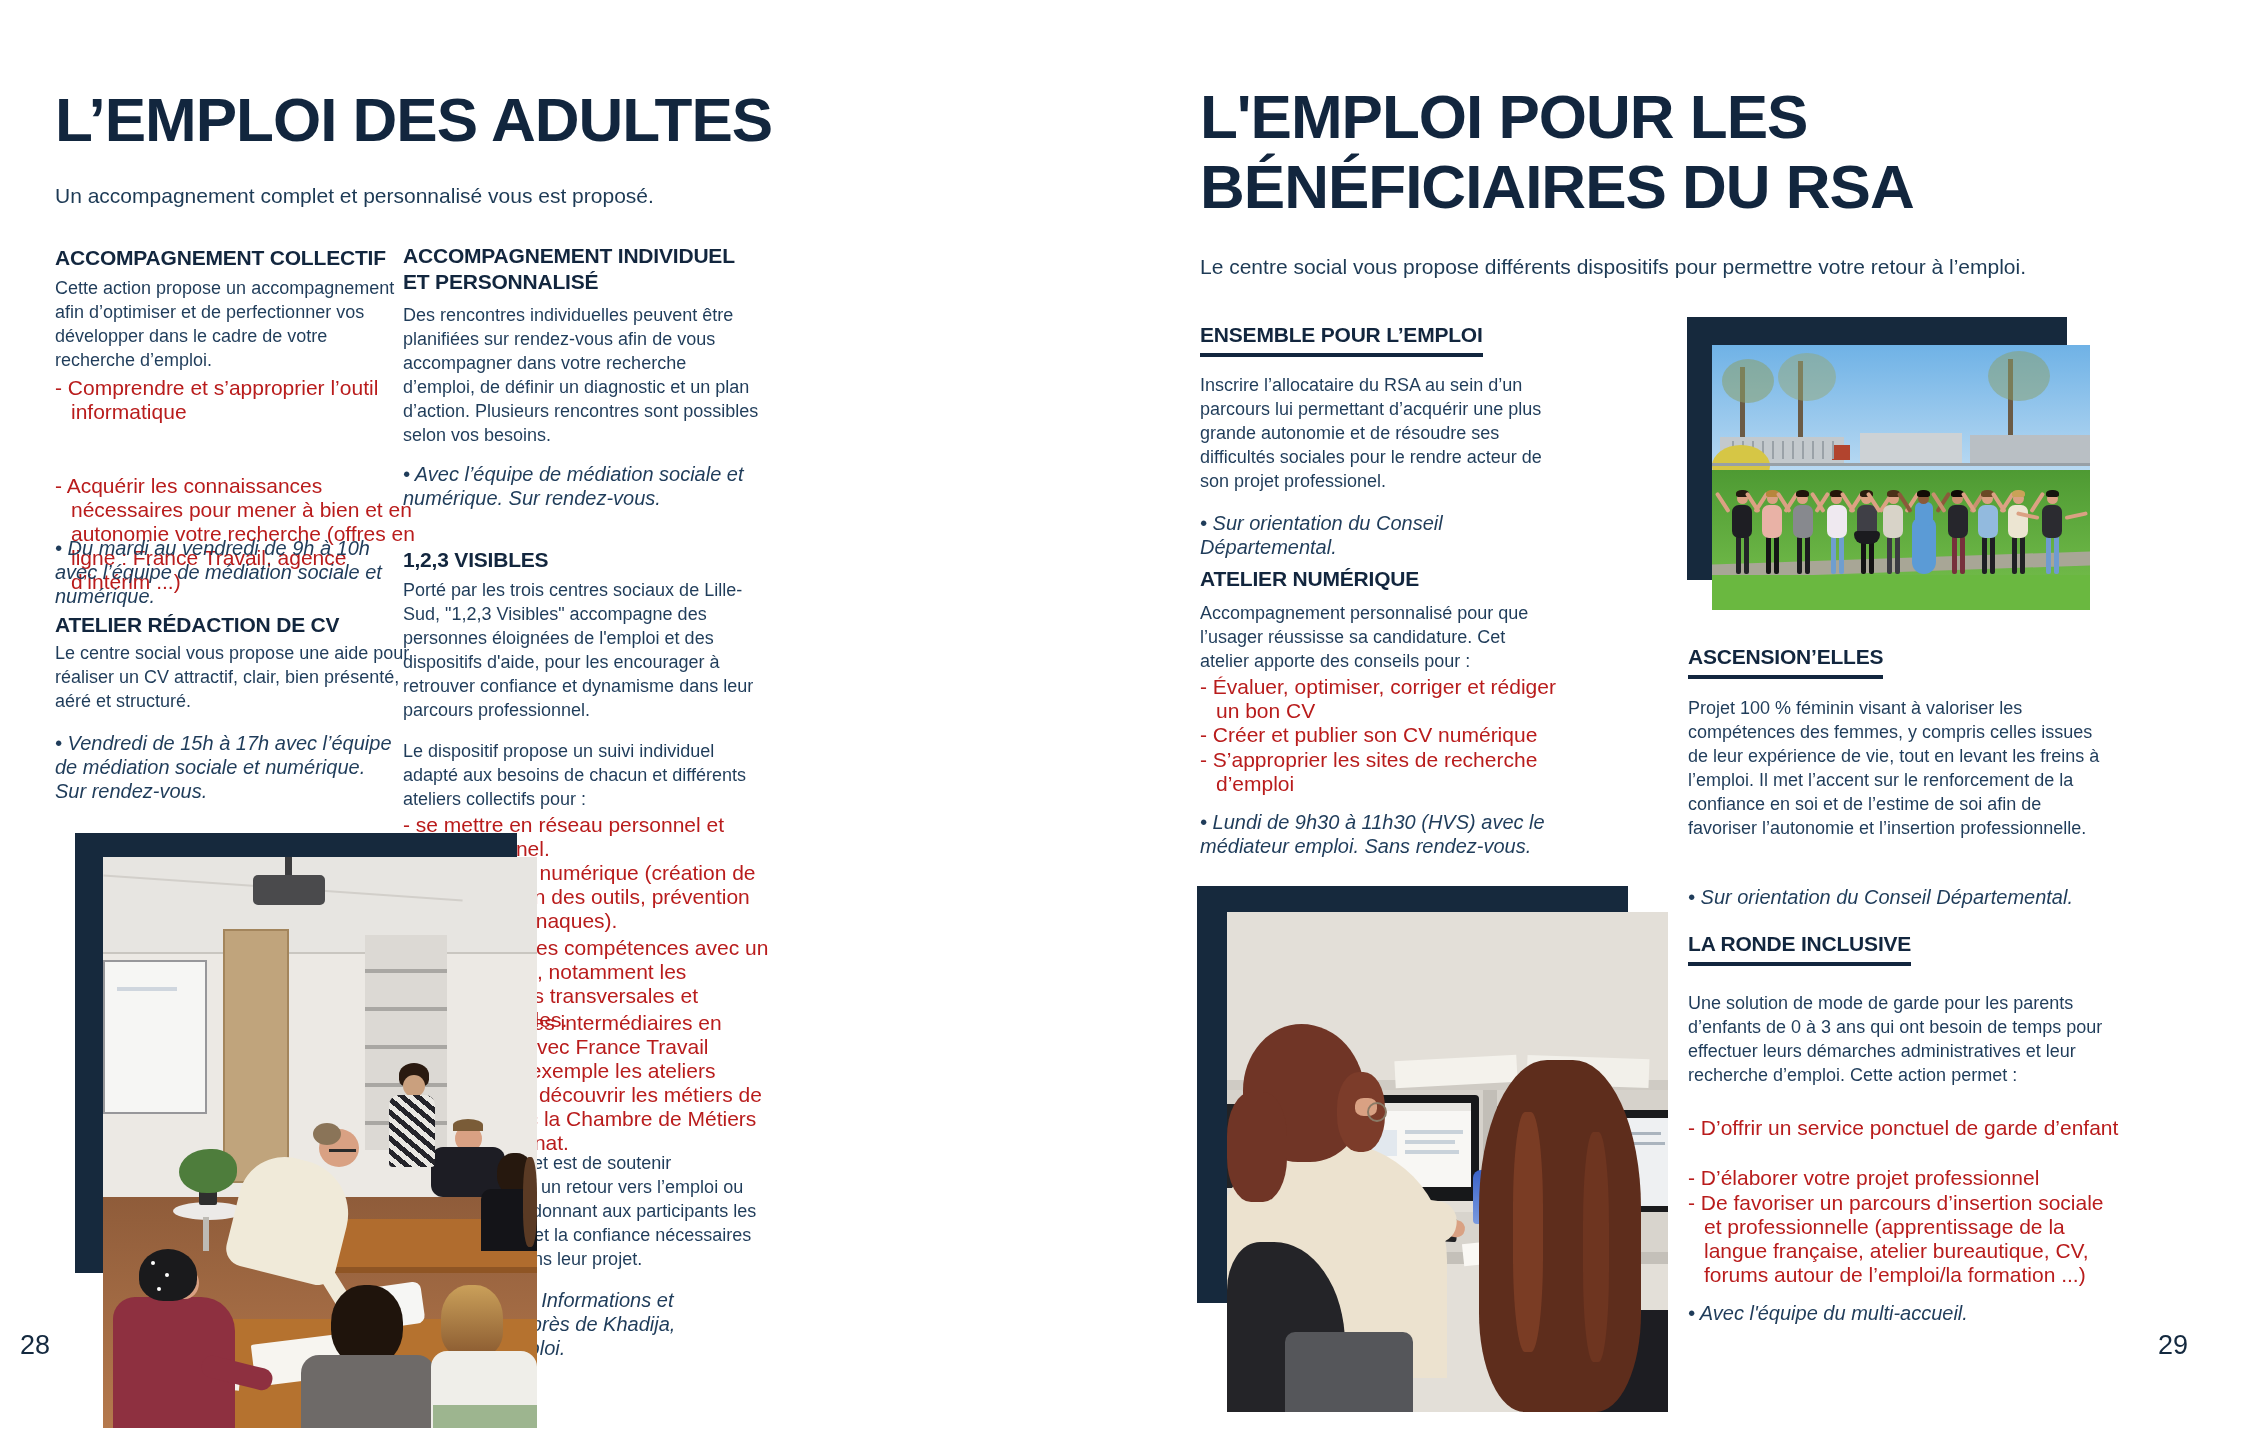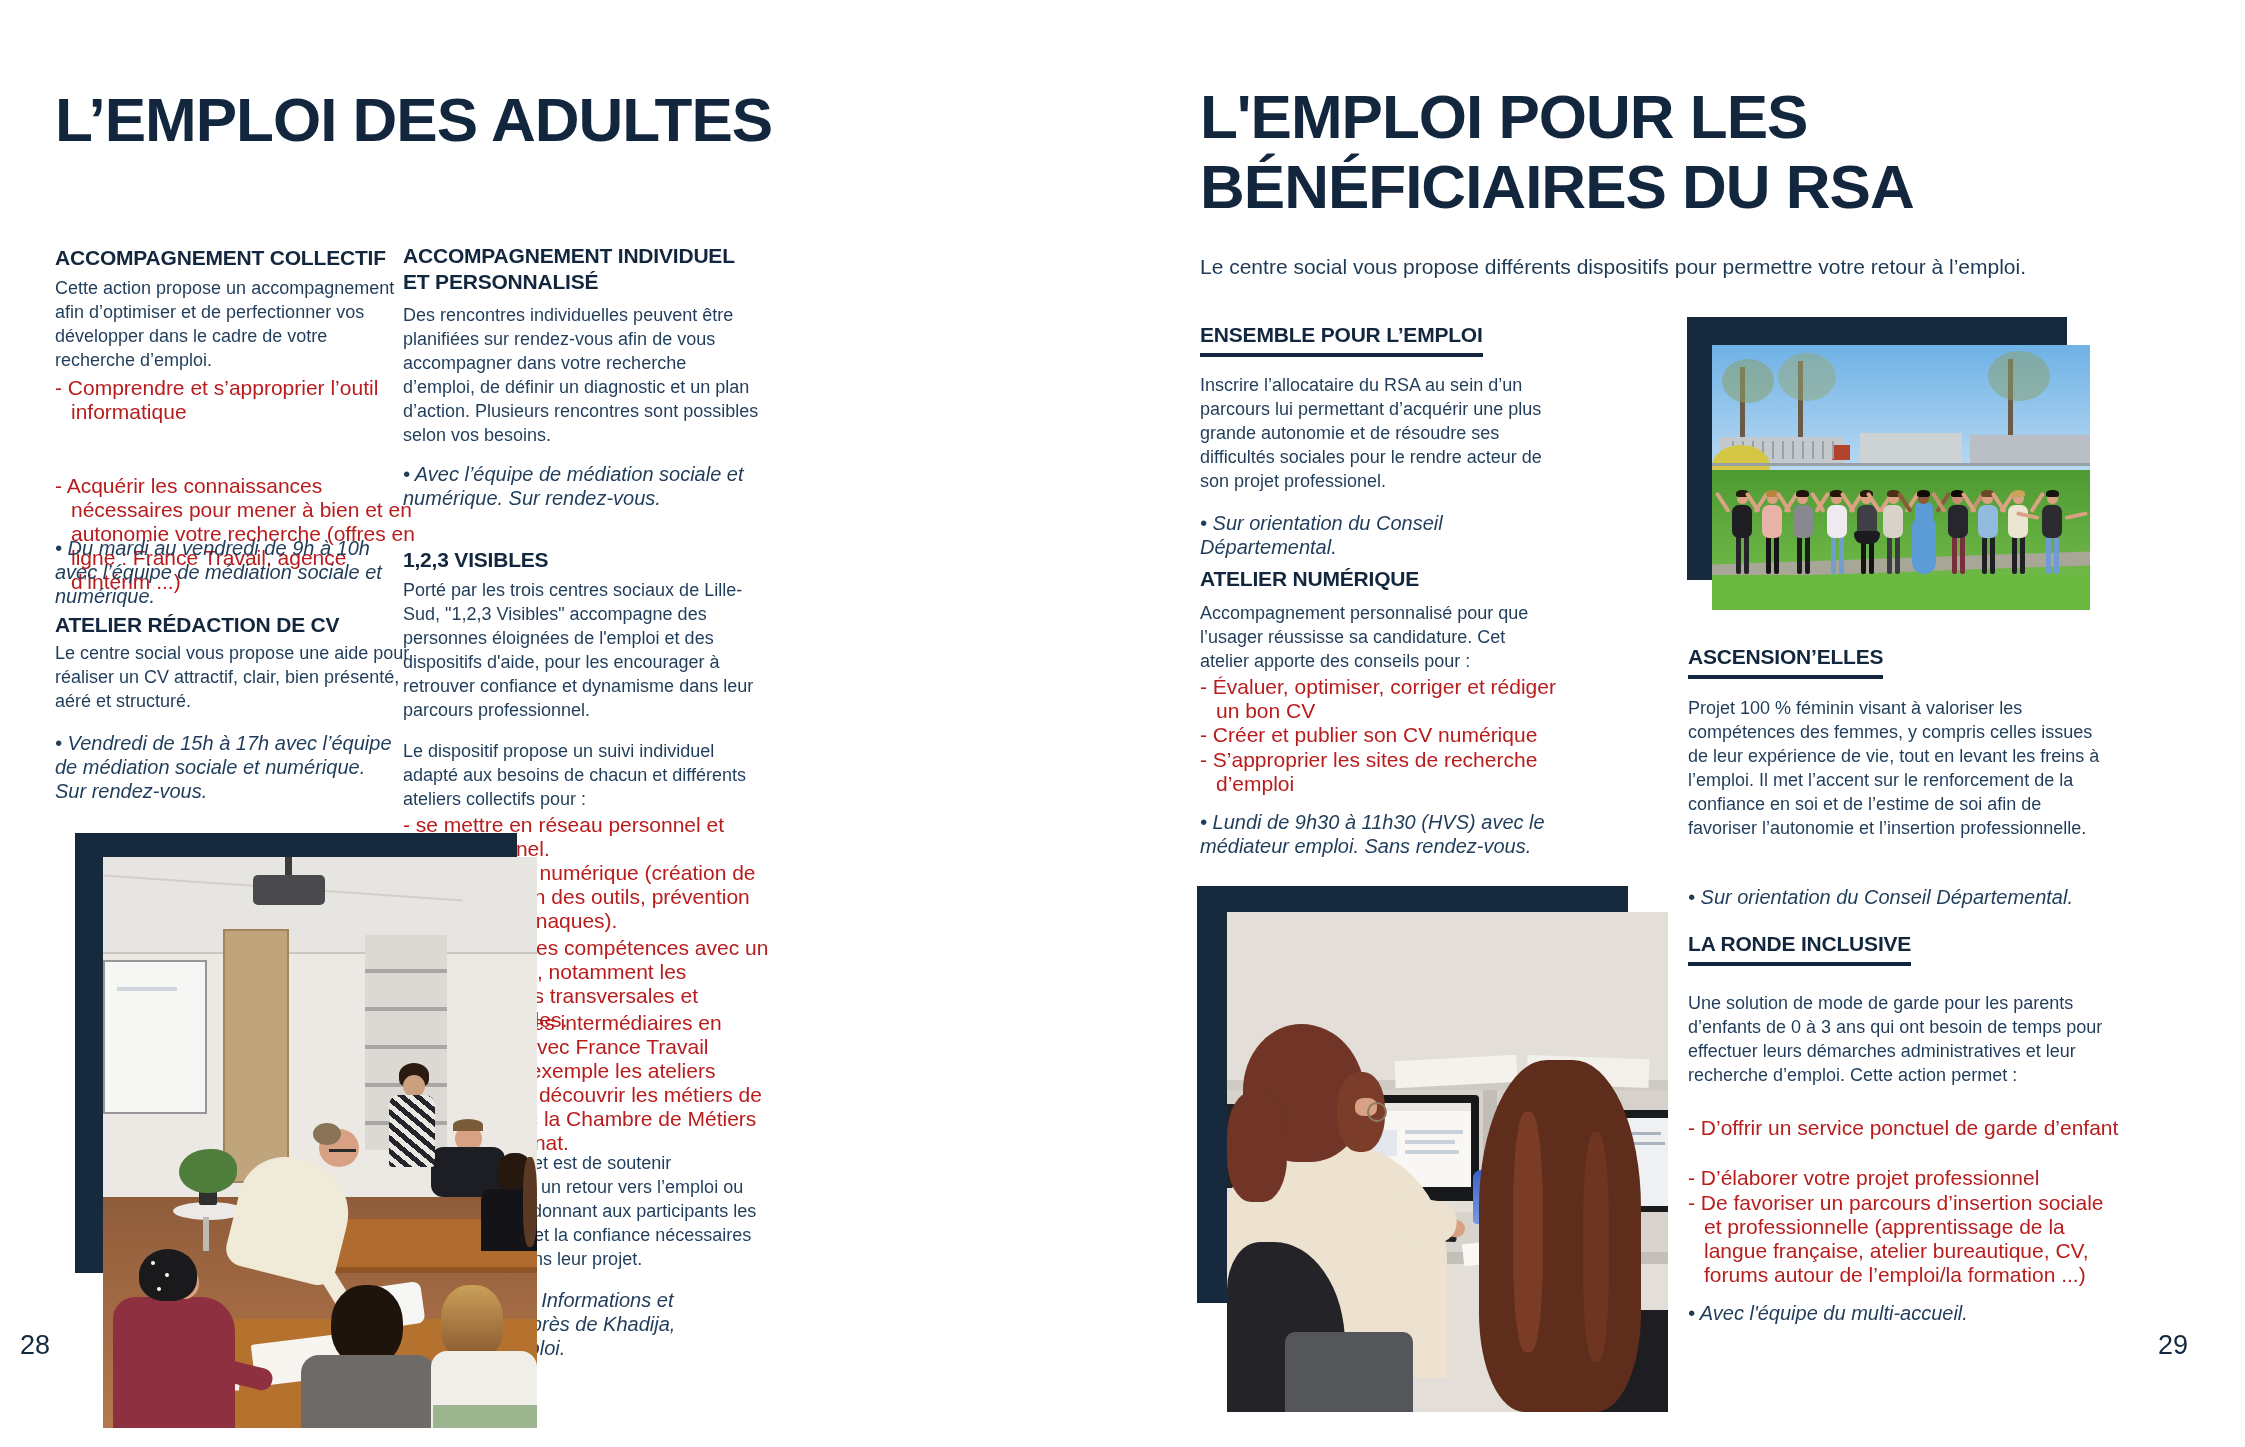--- a/index.html
+++ b/index.html
@@ -27,20 +27,21 @@
   .navy-backdrop{background:#16293d;}
   .photo{overflow:hidden;}
 </style>
 </head>
 <body>
 
 <section class="abs" style="left:0;top:0;width:1122px;height:1447px;">
 
   <div class="abs big-title" style="left:55px;top:85px;">L’EMPLOI DES ADULTES</div>
 
+  <div class="abs intro" style="left:55px;top:184px;width:760px;">Un accompagnement complet et personnalisé vous est proposé.</div>
 
   <div class="abs h" style="left:55px;top:245px;width:360px;">ACCOMPAGNEMENT COLLECTIF</div>
   <div class="abs p" style="left:55px;top:276px;width:355px;">Cette action propose un accompagnement afin d’optimiser et de perfectionner vos développer dans le cadre de votre recherche d’emploi.</div>
   <div class="abs li" style="left:55px;top:376px;width:350px;">- Comprendre et s’approprier l’outil informatique</div>
   <div class="abs li" style="left:55px;top:426px;width:352px;margin-top:48px;">- Acquérir les connaissances nécessaires pour mener à bien et en autonomie votre recherche (offres en ligne : France Travail, agence d’intérim ...)</div>
   <div class="abs note" style="left:55px;top:536px;width:355px;">• Du mardi au vendredi de 9h à 10h avec l’équipe de médiation sociale et numérique.</div>
 
   <div class="abs h" style="left:55px;top:612px;width:360px;">ATELIER RÉDACTION DE CV</div>
   <div class="abs p" style="left:55px;top:641px;width:355px;">Le centre social vous propose une aide pour réaliser un CV attractif, clair, bien présenté, aéré et structuré.</div>
   <div class="abs note" style="left:55px;top:731px;width:355px;">

